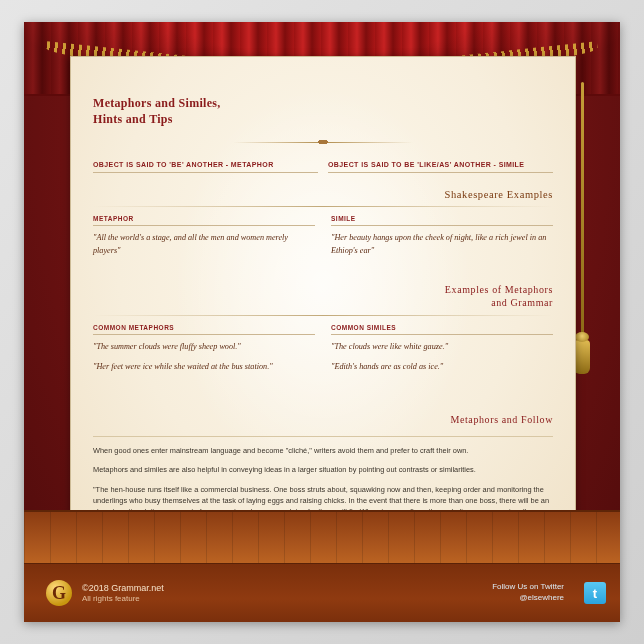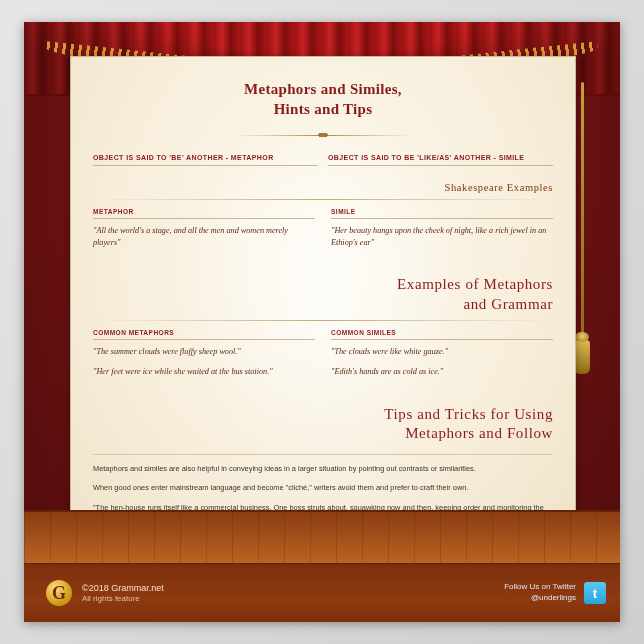--- a/index.html
+++ b/index.html
@@ -90,21 +90,21 @@
   }
   .logo-circle{
     margin-left:22px;width:26px;height:26px;border-radius:50%;
     background:radial-gradient(circle at 35% 30%, #ffd97a, #c8960f 70%);
     color:#6b2a06;font-weight:bold;font-size:18px;
     display:flex;align-items:center;justify-content:center;
     font-family:"Liberation Serif", serif;
   }
   .copy{margin-left:10px;color:#f6e2c9;font-size:9px;line-height:1.35;}
   .copy .c2{color:#e2bf9d;font-size:8px;}
-  .follow{margin-left:auto;margin-right:14px;display:flex;align-items:center;gap:8px;}
+  .follow{margin-left:auto;margin-right:14px;display:flex;align-items:center;gap:20px;}
   .follow-txt{color:#dce9f2;font-size:8px;text-align:right;line-height:1.35;}
   .tw{
     width:22px;height:22px;border-radius:3px;
     background:linear-gradient(180deg,#59c8f2,#2aa3dd);
     display:flex;align-items:center;justify-content:center;
     color:#fff;font-size:13px;font-weight:bold;
   }
   
   .page{
     position:absolute;left:46px;top:34px;width:504px;height:490px;
@@ -115,22 +115,22 @@
     overflow:hidden;
   }
   .page-glow{
     position:absolute;left:50%;top:6%;transform:translateX(-50%);
     width:300px;height:400px;border-radius:50%;
     background:radial-gradient(ellipse, rgba(255,255,255,.75) 0%, rgba(255,255,255,0) 70%);
     pointer-events:none;
   }
   .content{position:relative;padding:14px 22px 10px 22px;}
   h1.title{
-    margin:8px 0 0 0;text-align:center;color:#8a1b1b;
-    font-family:"Liberation Serif", serif;font-size:15px;line-height:1.35;
+    margin:24px 0 0 0;color:#8a1b1b;
+    font-family:"Liberation Serif", serif;font-size:12px;line-height:1.35;
     letter-spacing:.3px;font-weight:bold;
   }
   .flourish{
     margin:10px auto 8px auto;width:180px;height:10px;position:relative;
   }
   .flourish:before{
     content:"";position:absolute;left:0;top:5px;width:100%;height:1px;
     background:linear-gradient(90deg, rgba(160,120,60,0) 0%, #b08b4a 50%, rgba(160,120,60,0) 100%);
   }
   .flourish:after{
@@ -144,21 +144,21 @@
   .defs{display:flex;gap:10px;margin-top:14px;}
   .def{
     flex:1;color:#8a1b1b;font-size:7px;font-weight:bold;letter-spacing:.4px;
     padding-bottom:4px;border-bottom:1px solid #cbb692;
   }
   .section-title{
     margin:16px 0 4px 0;text-align:right;color:#7a3a10;
     font-family:"Liberation Serif", serif;font-size:10.5px;letter-spacing:.6px;
   }
   .section-title.big{
-    color:#8a1b1b;font-size:15px;line-height:1.3;margin-top:18px;
+    color:#8a1b1b;font-size:10px;line-height:1.3;margin-top:18px;
   }
   .rule{
     height:1px;margin:6px 0 8px 0;
     background:linear-gradient(90deg, rgba(180,150,100,0) 0%, #c2a979 50%, rgba(180,150,100,0) 100%);
   }
   .cols{display:flex;gap:16px;margin-top:4px;}
   .col{flex:1;}
   .col-h{
     color:#8a1b1b;font-size:6.5px;font-weight:bold;letter-spacing:.5px;
     padding-bottom:3px;border-bottom:1px solid #cbb692;margin-bottom:6px;
@@ -236,44 +236,44 @@
             <p class="quote">"Her feet were ice while she waited at the bus station."</p>
           </div>
           <div class="col">
             <div class="col-h">COMMON SIMILES</div>
             <p class="quote">"The clouds were like white gauze."</p>
             <p class="quote">"Edith's hands are as cold as ice."</p>
           </div>
         </div>
 
         <div class="section-title big">
-          <span>Tips and Tricks for Using</span><br>
+          <br>
           <span>Metaphors and Follow</span>
         </div>
         <div class="hr-thin"></div>
 
+        <p class="body-p">When good ones enter mainstream language and become "cliché," writers avoid them and prefer to craft their own.</p>
         <p class="body-p">Metaphors and similes are also helpful in conveying ideas in a larger situation by pointing out contrasts or similarities.</p>
-        <p class="body-p">When good ones enter mainstream language and become "cliché," writers avoid them and prefer to craft their own.</p>
         <p class="body-p">"The hen-house runs itself like a commercial business. One boss struts about, squawking now and then, keeping order and monitoring the underlings who busy themselves at the task of laying eggs and raising chicks. In the event that there is more than one boss, there will be an almost continual disagreement of some sort, and, sooner or later, feathers will fly. When tempers flare, the underlings are occasionally caught in the middle; unfortunately, they can't quit and apply elsewhere."</p>
 
       </div>
     </div>
 
     <div class="floor">
       <div class="floor-boards"></div>
       <div class="footer">
         <div class="logo-circle">G</div>
         <div class="copy">
           <div>©2018 Grammar.net</div>
           <div class="c2">All rights feature</div>
         </div>
         <div class="follow">
           <div class="follow-txt">
             <div>Follow Us on Twitter</div>
-            <div>@underlings</div>
+            <div>@elsewhere</div>
           </div>
           <div class="tw">t</div>
         </div>
       </div>
     </div>
 
   </div>
 </div>
 
 </body></html>

